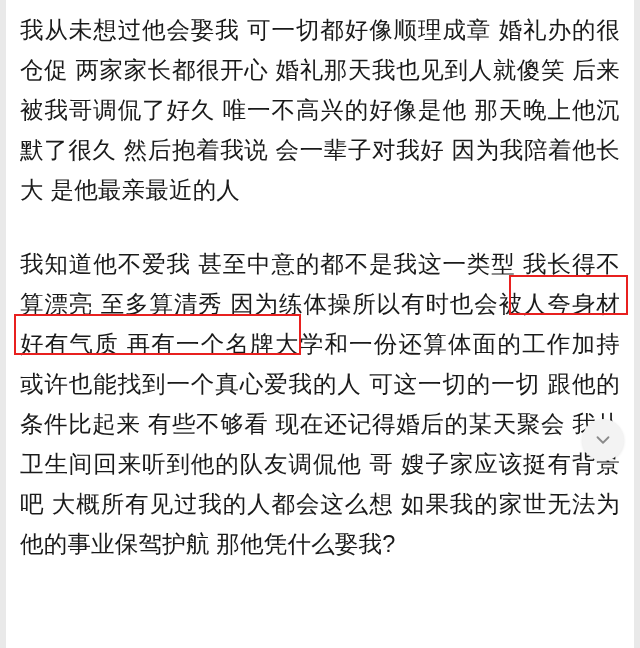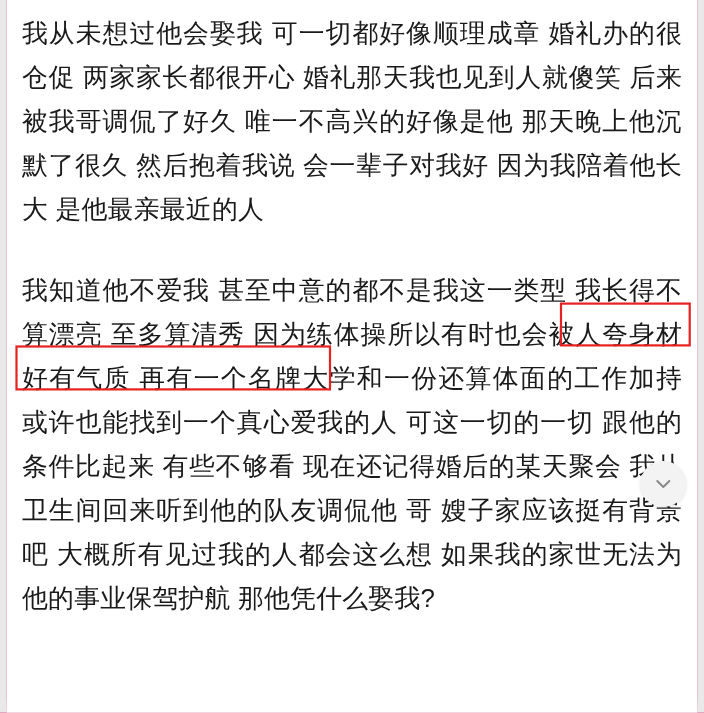--- a/index.html
+++ b/index.html
@@ -4,21 +4,21 @@
 <style>
   html, body {
     margin: 0;
     padding: 0;
     background: #ffffff;
   }
   #page {
     position: relative;
     width: 640px;
     height: 648px;
-    background: #be185d;
+    background: #a21caf;
     overflow: hidden;
     font-family: "Liberation Sans", "DejaVu Sans", sans-serif;
   }
   .edge {
     position: absolute;
     top: 0;
     bottom: 0;
     width: 6px;
     background: #e9e9e9;
   }

